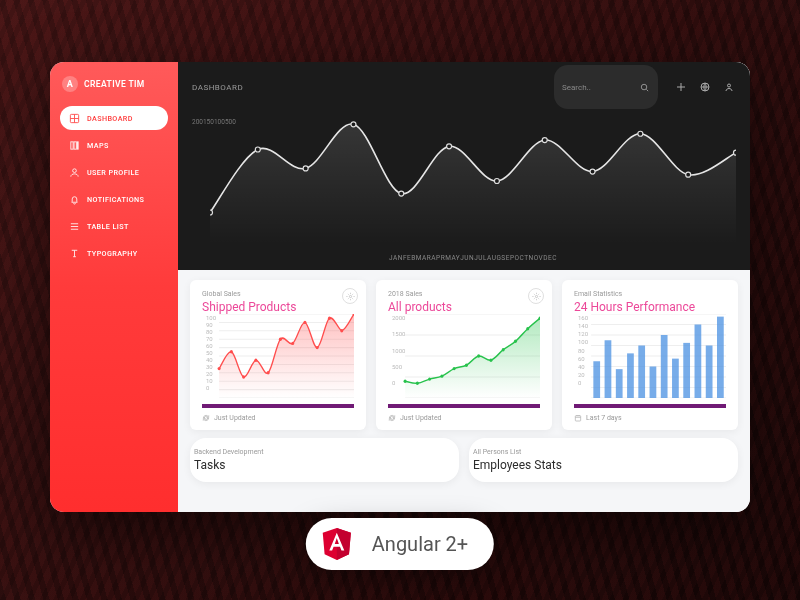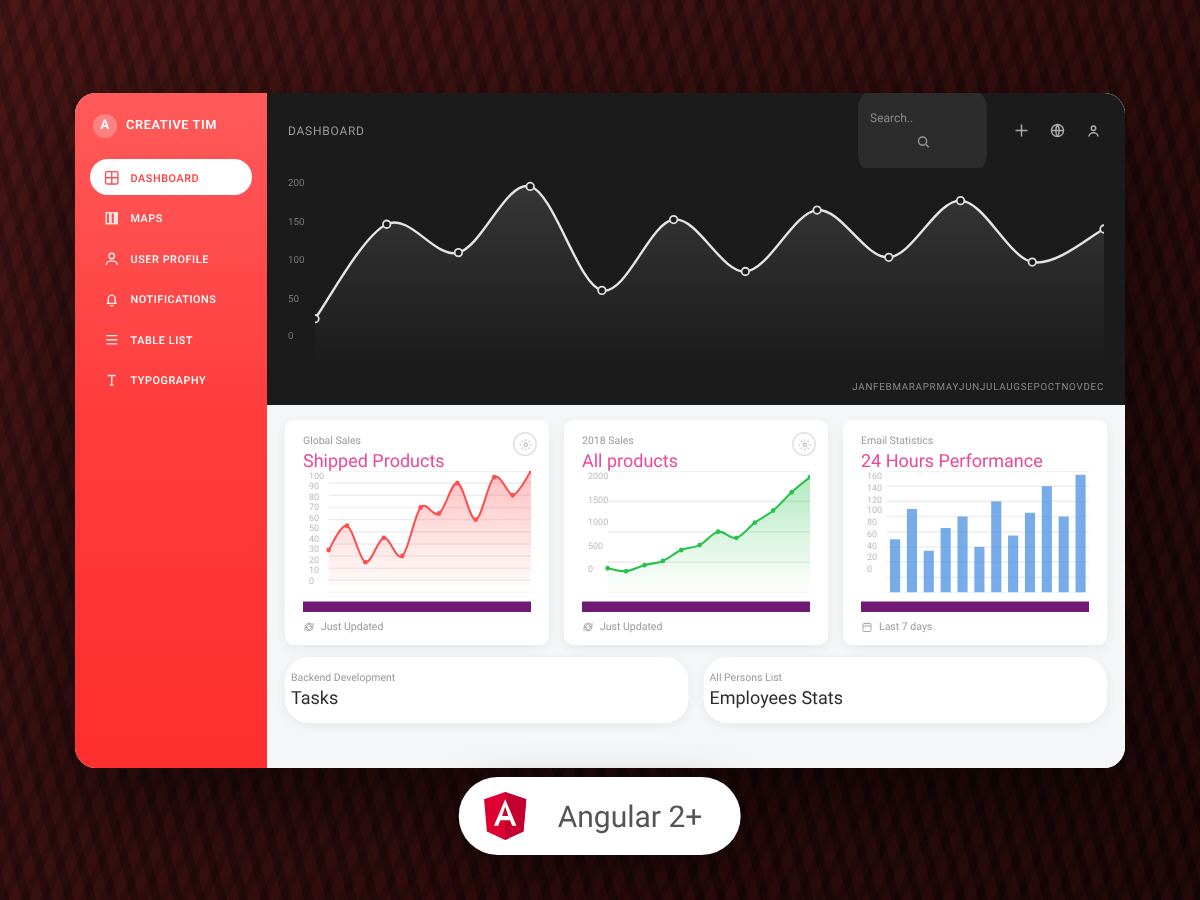--- a/index.html
+++ b/index.html
@@ -17,37 +17,37 @@
   .nav { display:flex; flex-direction:column; gap:3px; }
   .nav-item { display:flex; align-items:center; gap:7px; padding:6px 8px; border-radius:14px; cursor:pointer; }
   .nav-item .ico { width:12px; height:12px; display:flex; align-items:center; justify-content:center; opacity:.9; }
   .nav-item span.lbl { font-size:7.2px; font-weight:500; }
   .nav-item.active { background:#fff; color:#ff3b3b; }
   .nav-item.active .ico svg { stroke:#ff3b3b; fill:none; }
   .nav-item:not(.active) .ico svg { stroke:#fff; fill:none; }
   .main { flex:1; display:flex; flex-direction:column; background:#f5f6f8; }
   .topbar { background:#1b1b1b; height:50px; display:flex; align-items:center; padding:0 14px; gap:10px; }
   .breadcrumb { color:#9a9a9a; font-size:8px; letter-spacing:.5px; flex:1; }
-  .search { display:flex; align-items:center; background:#2c2c2c; border-radius:14px; padding:16px 8px; gap:6px;flex-direction:column; }
+  .search { display:flex; align-items:center; background:#2c2c2c; border-radius:14px; padding:16px 8px; gap:6px; }
   .search input { background:transparent; border:none; outline:none; color:#ccc; font-size:8px; width:70px; }
   .search input::placeholder { color:#888; }
   .search .sico { width:12px; height:12px; display:flex; align-items:center; justify-content:center; }
   .top-icons { display:flex; gap:10px; margin-left:6px; }
   .top-icons .ti { width:14px; height:14px; color:#aaa; display:flex; align-items:center; justify-content:center; cursor:pointer; }
   .hero { background:#1b1b1b; height:158px; position:relative; padding:6px 14px 0; }
-  .hero-y { position:absolute; left:14px; top:6px; bottom:42px; display:flex; flex-direction:column; justify-content:space-between; font-size:6.5px; color:#777; }
-  .hero-x { position:absolute; left:32px; right:14px; bottom:8px; display:flex; justify-content:flex-end; font-size:6.5px; color:#888; letter-spacing:.5px; }
+  .hero-y { position:absolute; left:14px; top:6px; bottom:12px; display:flex; flex-direction:row; justify-content:flex-end; font-size:6.5px; color:#777; }
+  .hero-x { position:absolute; left:32px; right:14px; bottom:8px; display:flex; justify-content:center; font-size:6.5px; color:#888; letter-spacing:.5px; }
   .hero-svg { position:absolute; left:32px; right:14px; top:6px; bottom:26px; }
   .cards { display:flex; gap:10px; padding:10px 12px 8px;border-radius:19px; }
   .card { flex:1; background:#fff; border-radius:6px; box-shadow:0 2px 8px rgba(0,0,0,.06); padding:10px 12px 8px; display:flex; flex-direction:column; position:relative; min-height:150px; }
   .card .eyebrow { font-size:7px; color:#9a9a9a; margin-bottom:2px; }
   .card .title { font-size:12px; color:#ec4899; font-weight:400; margin-bottom:0; }
   .card .gear { position:absolute; right:8px; top:8px; width:16px; height:16px; border-radius:50%; border:1px solid #e0e0e0; display:flex; align-items:center; justify-content:center; cursor:pointer; }
   .card .body { flex:1; position:relative; }
-  .card .foot { border-top:7px solid #701a75; margin-top:6px; padding-top:6px; font-size:7px; color:#9a9a9a; display:flex; align-items:center; gap:4px; }
+  .card .foot { border-top:4px solid #701a75; margin-top:6px; padding-top:6px; font-size:7px; color:#9a9a9a; display:flex; align-items:center; gap:4px; }
   .row2 { display:flex; gap:10px; padding:0 12px 12px; }
   .card2 { flex:1; background:#fff; border-radius:16px; box-shadow:0 2px 8px rgba(0,0,0,.06); padding:10px 4px; min-height:42px; }
   .card2 .eyebrow { font-size:7px; color:#9a9a9a; margin-bottom:2px; }
   .card2 .title { font-size:12px; color:#2c2c2c; }
   .badge { position:absolute; left:50%; transform:translateX(-50%); bottom:30px; background:#fff; border-radius:999px; padding:10px 26px 10px 16px; display:flex; align-items:center; gap:20px; box-shadow:0 10px 30px rgba(0,0,0,.35); }
   .badge-text { font-size:20px; color:#555; font-weight:400; }
   .ng-shield { width:30px; height:32px; }
   .ylab { position:absolute; left:4px; top:0; bottom:12px; display:flex; flex-direction:column; justify-content:space-between; font-size:6px; color:#bbb; }
   .gridl { stroke:#eee; stroke-width:1; }
 </style>

